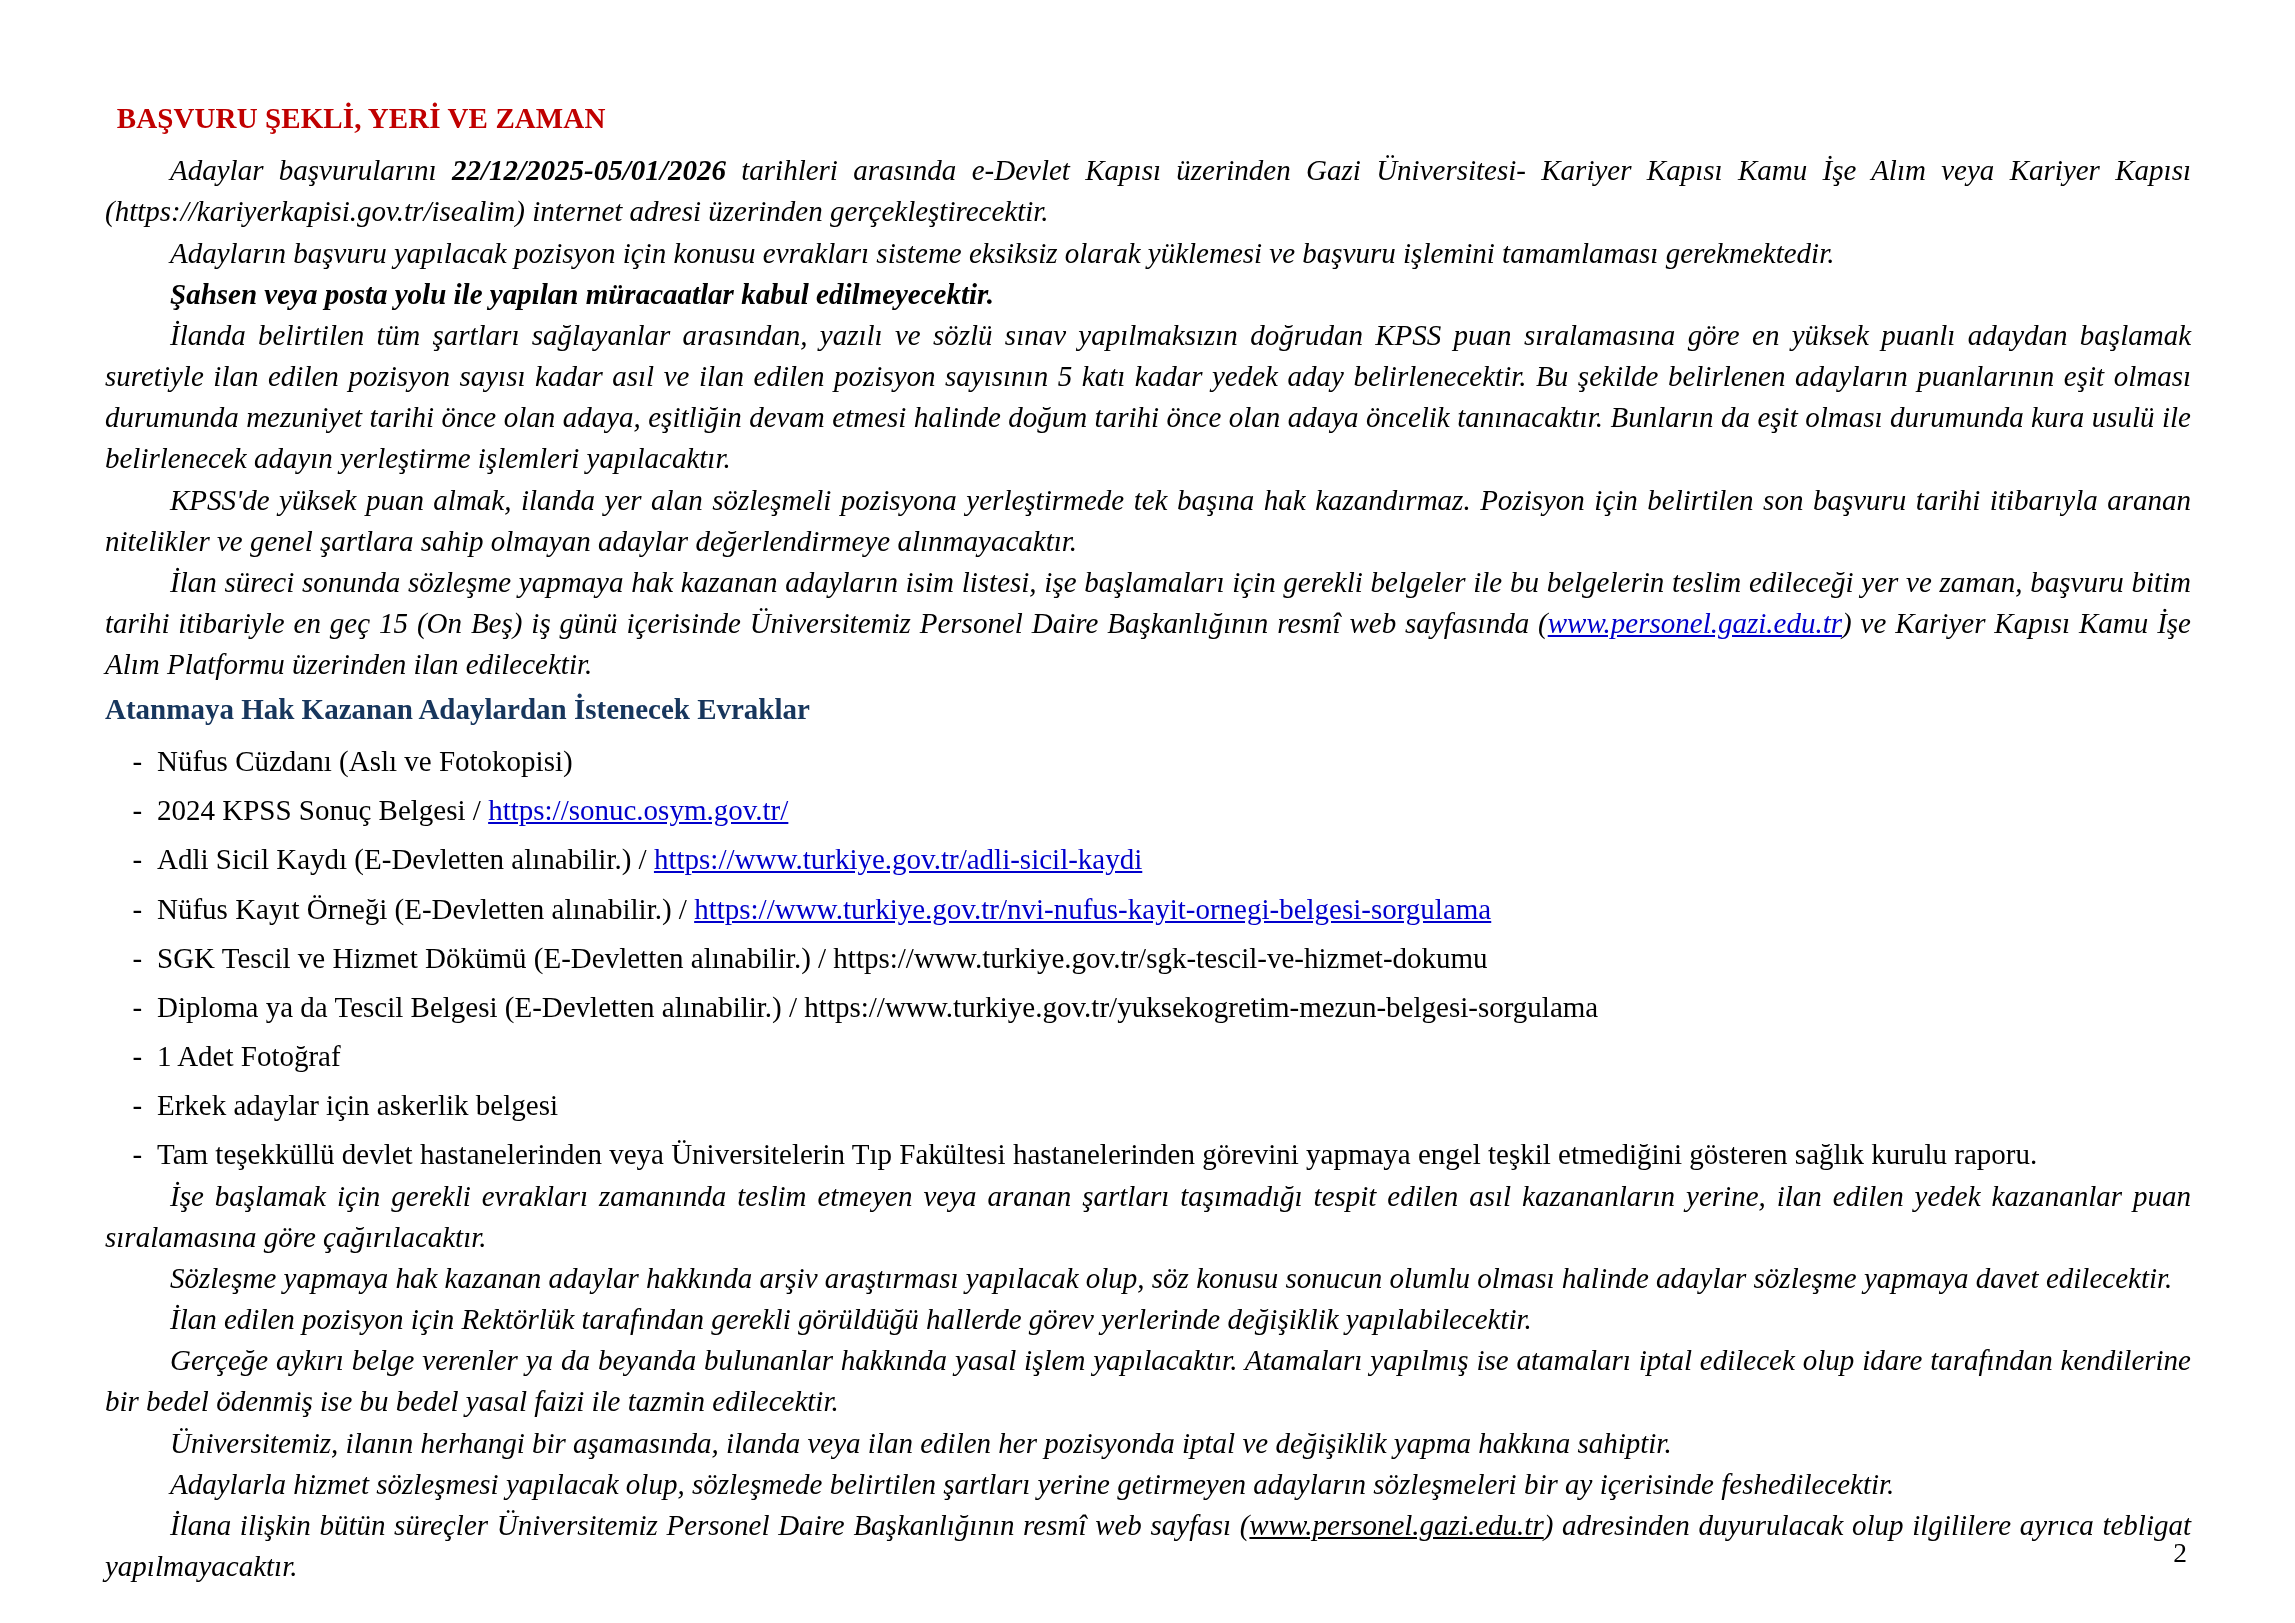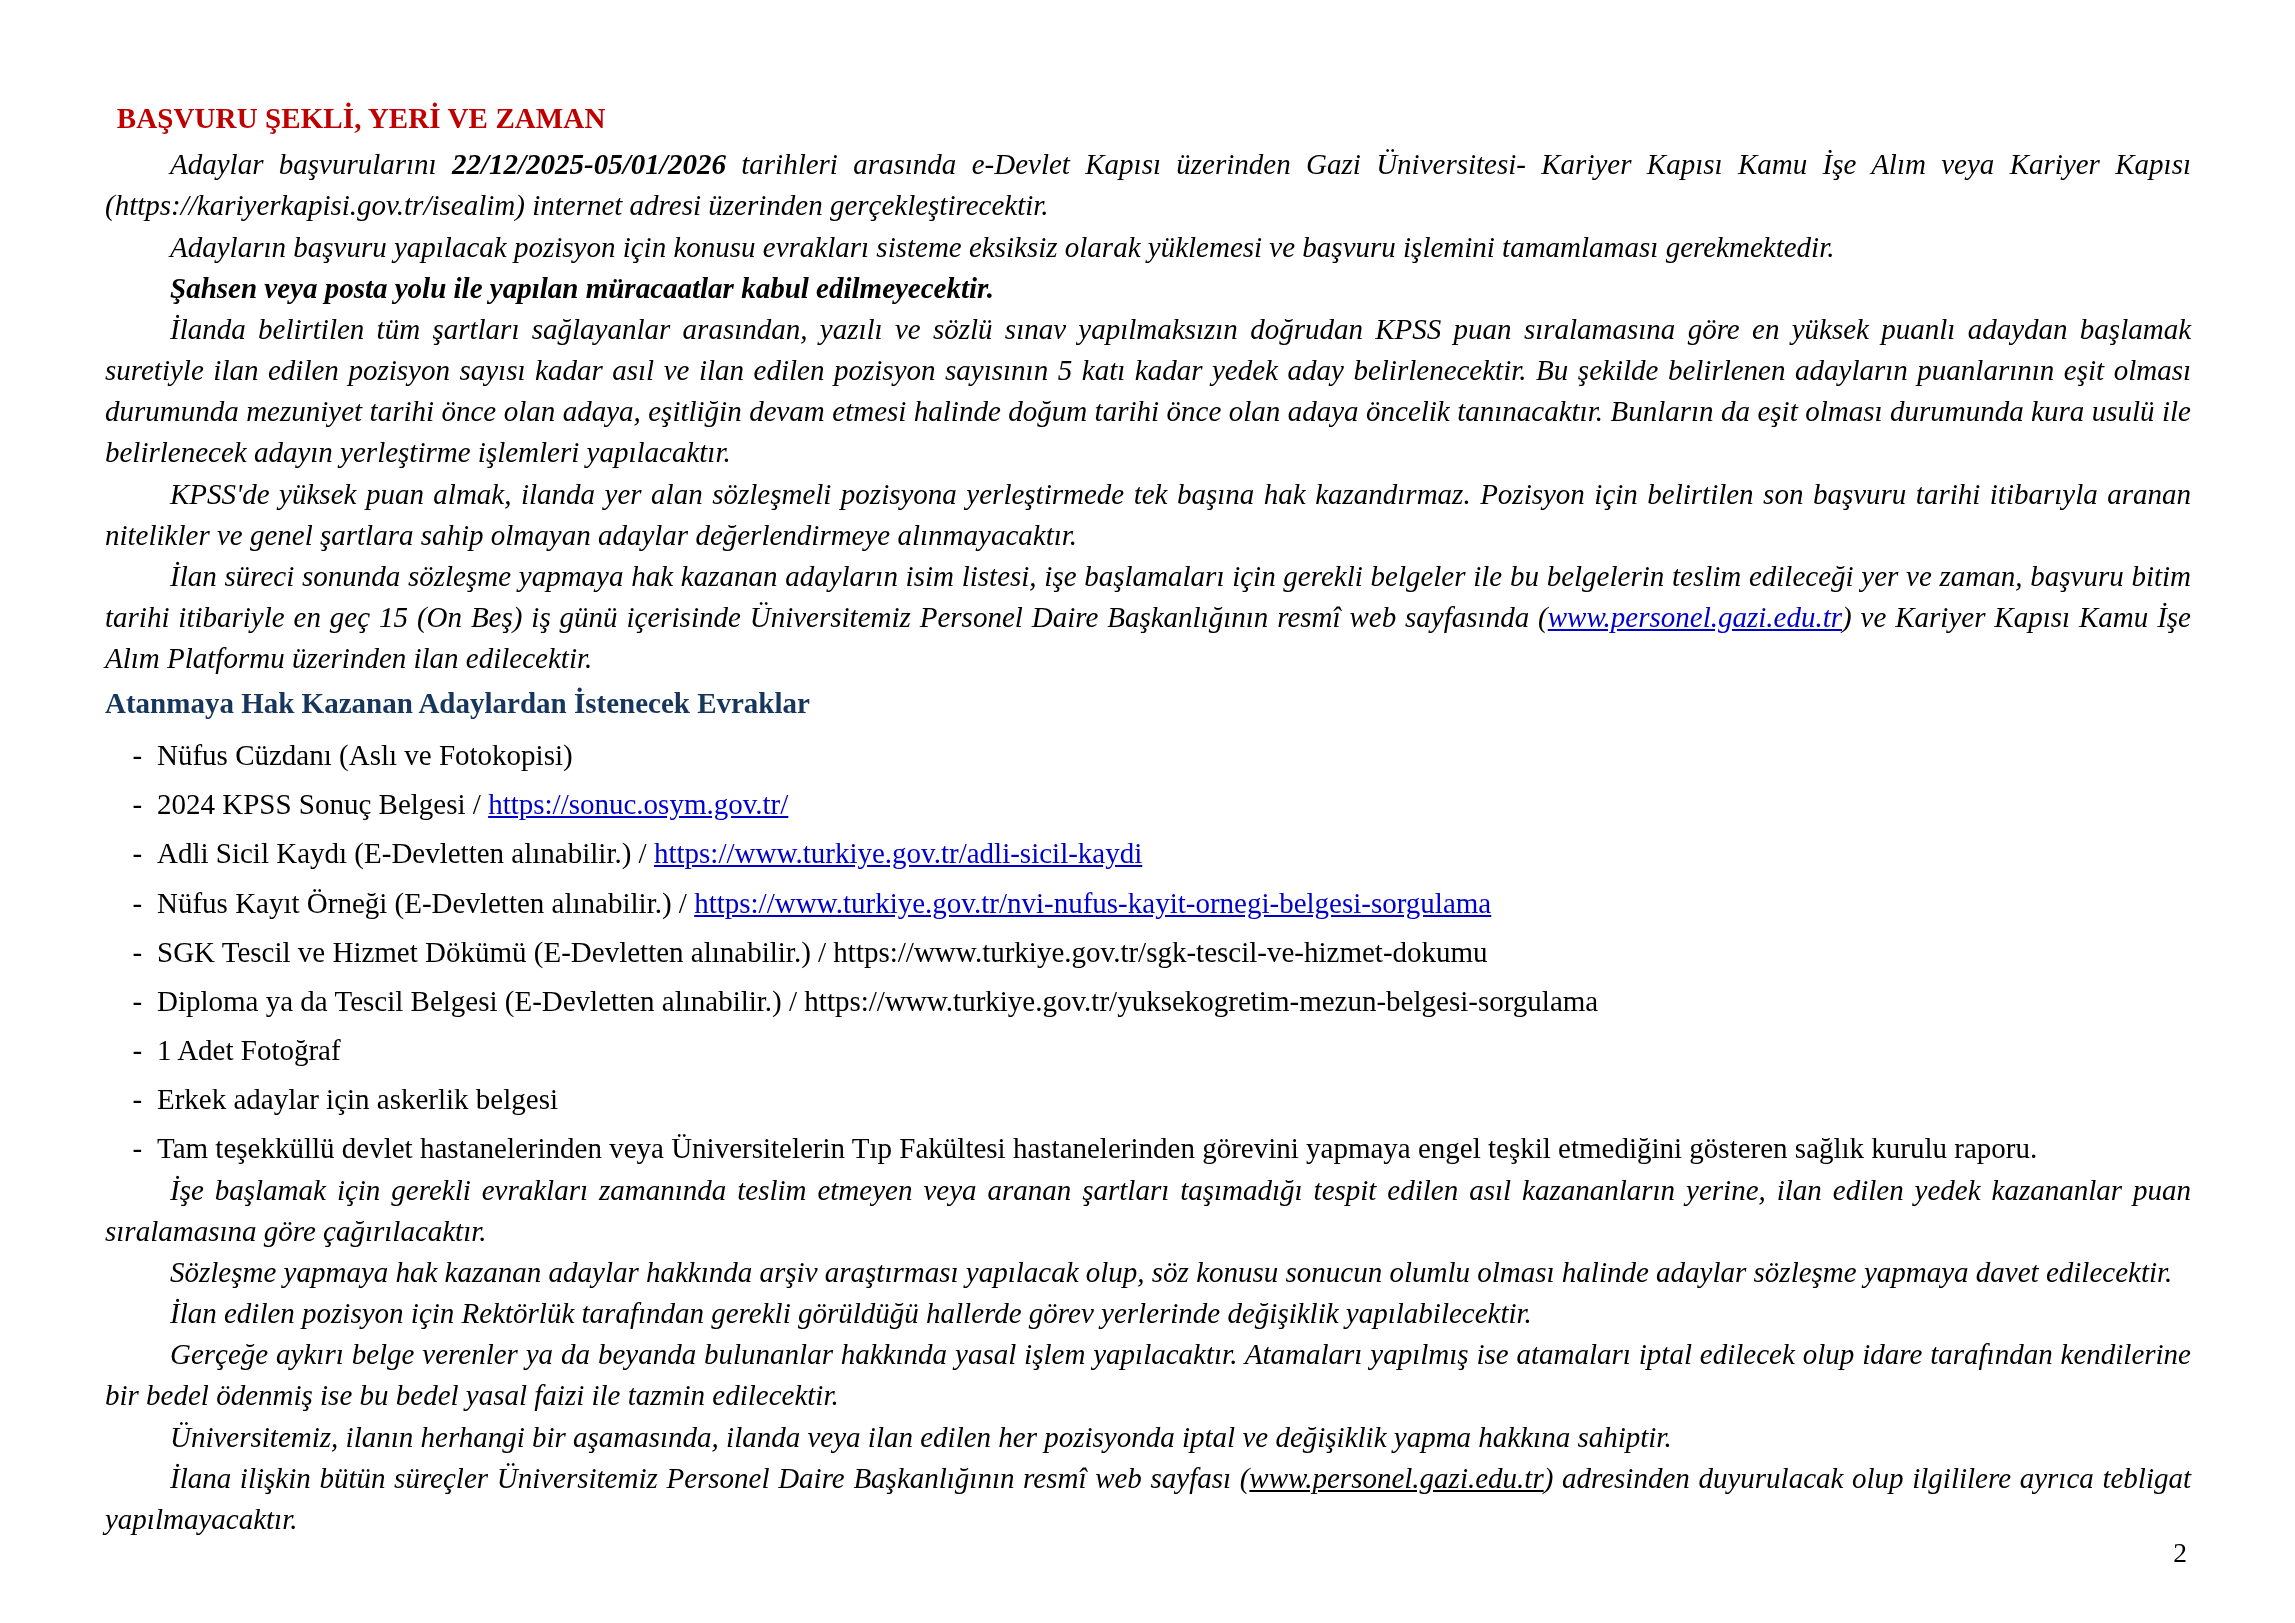--- a/index.html
+++ b/index.html
@@ -26,21 +26,21 @@
   }
   p, div.line {
     margin: 0;
   }
   .heading-red {
     color: #C00000;
     font-weight: bold;
     font-size: 29px;
     margin-left: 11.8px;
     margin-top: 0;
-    margin-bottom: 5px;
+    margin-bottom: 11px;
     letter-spacing: 0.1px;
   }
   .heading-red.second {
     margin-left: 11.8px;
     margin-top: 2.6px;
     margin-bottom: 1.3px;
   }
   .heading-navy {
     color: #17365D;
     font-weight: bold;
@@ -161,20 +161,21 @@
     <p class="para">İşe başlamak için gerekli evrakları zamanında teslim etmeyen veya aranan şartları taşımadığı tespit edilen asıl kazananların yerine, ilan edilen yedek kazananlar puan sıralamasına göre çağırılacaktır.</p>
 
     <p class="para">Sözleşme yapmaya hak kazanan adaylar hakkında arşiv araştırması yapılacak olup, söz konusu sonucun olumlu olması halinde adaylar sözleşme yapmaya davet edilecektir.</p>
 
     <p class="para">İlan edilen pozisyon için Rektörlük tarafından gerekli görüldüğü hallerde görev yerlerinde değişiklik yapılabilecektir.</p>
 
     <p class="para">Gerçeğe aykırı belge verenler ya da beyanda bulunanlar hakkında yasal işlem yapılacaktır. Atamaları yapılmış ise atamaları iptal edilecek olup idare tarafından kendilerine bir bedel ödenmiş ise bu bedel yasal faizi ile tazmin edilecektir.</p>
 
     <p class="para">Üniversitemiz, ilanın herhangi bir aşamasında, ilanda veya ilan edilen her pozisyonda iptal ve değişiklik yapma hakkına sahiptir.</p>
 
+    <p class="para">Adaylarla hizmet sözleşmesi yapılacak olup, sözleşmede belirtilen şartları yerine getirmeyen adayların sözleşmeleri bir ay içerisinde feshedilecektir.</p>
 
     <p class="para"><span>İlana ilişkin bütün süreçler Üniversitemiz Personel Daire Başkanlığının resmî web sayfası (</span><span class="link-black">www.personel.gazi.edu.tr</span><span>) adresinden duyurulacak olup ilgililere ayrıca tebligat yapılmayacaktır.</span></p>
 
   </div>
 
   <div class="pagenum">2</div>
 </div>
 
 
 </body></html>

